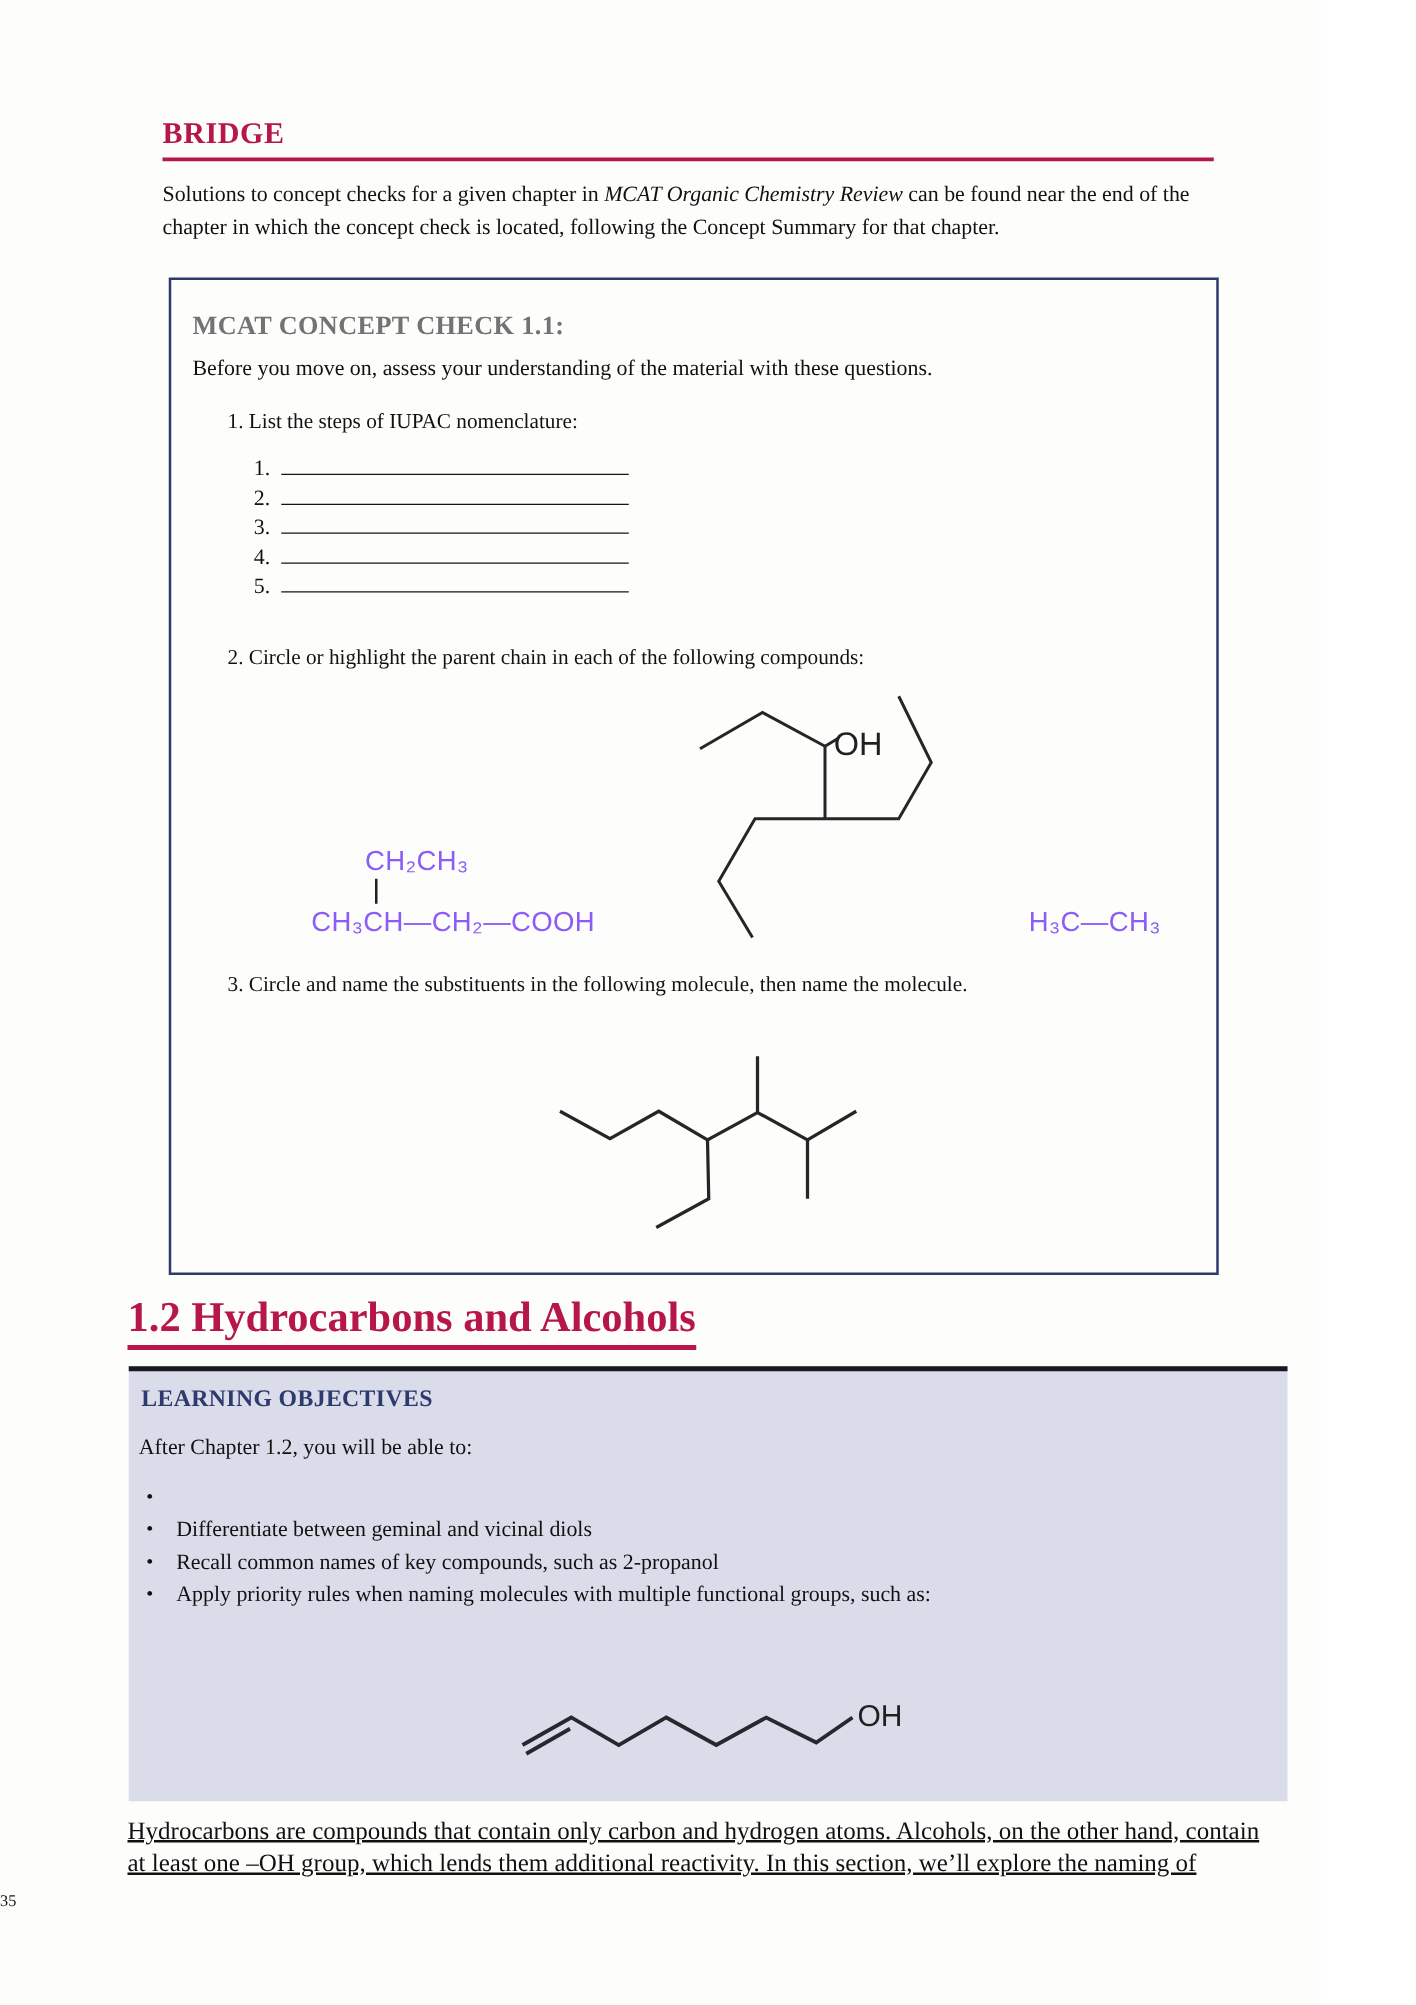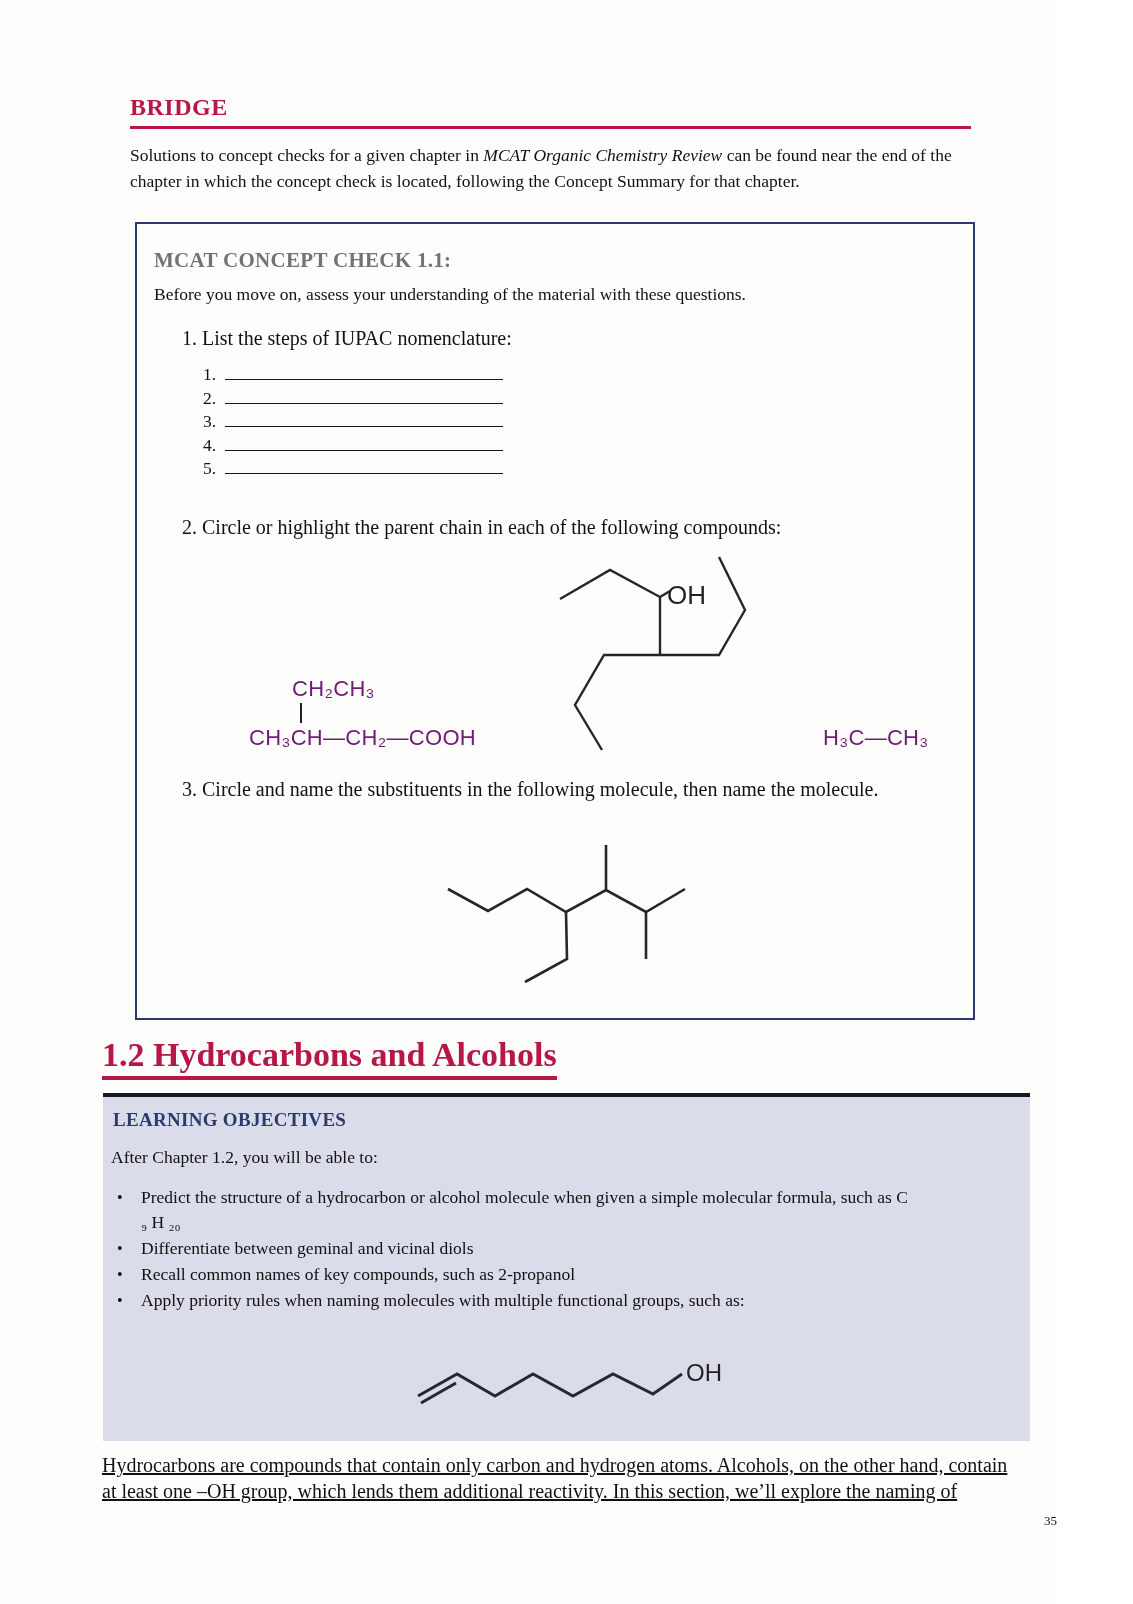--- a/index.html
+++ b/index.html
@@ -16,31 +16,31 @@
   
   .bridge-title{left:130px;top:94px;font-size:24px;font-weight:bold;color:#b61746;letter-spacing:.5px;}
   .bridge-rule{left:130px;top:126px;width:841px;height:3px;background:#b61746;}
   .bridge-para{left:130px;top:142px;width:850px;font-size:17.5px;line-height:26px;}
   .italic{font-style:italic;}
 
   
   .cc-box{left:135px;top:222px;width:836px;height:794px;border:2px solid #2c3a6d;background:#fdfdfc;}
   .cc-title{left:17px;top:24px;font-size:21px;font-weight:bold;color:#737373;letter-spacing:.3px;}
   .cc-intro{left:17px;top:60px;font-size:17.5px;}
-  .cc-q{font-size:20px;}
+  .cc-q{font-size:17px;}
   .q1{left:45px;top:103px;}
   .blanks{left:66px;top:138px;}
   .blank-row{height:23.5px;line-height:23.5px;font-size:17.5px;}
   .blank-num{display:inline-block;width:22px;}
   .blank-line{display:inline-block;width:278px;height:17px;border-bottom:1.6px solid #161616;vertical-align:baseline;}
   .q2{left:45px;top:270px;margin-top:22px;}
   .q3{left:45px;top:554px;}
 
   
-  .chem{font-family:"Liberation Sans","DejaVu Sans",sans-serif;color:#701a75;font-size:22px;letter-spacing:.3px;white-space:nowrap;}
+  .chem{font-family:"Liberation Sans","DejaVu Sans",sans-serif;color:#8b5cf6;font-size:22px;letter-spacing:.3px;white-space:nowrap;}
   .chem-top{left:155px;top:452px;}
   .chem-vbond{left:163px;top:479px;width:2.4px;height:20px;background:#231f20;}
   .chem-main{left:112px;top:501px;}
   .chem-ethane{left:686px;top:501px;}
 
   .skeletalA{left:390px;top:311px;}
   .skeletalB{left:303px;top:612px;}
 
   
   .section-title{
@@ -55,21 +55,21 @@
   .lo-intro{left:8px;top:50px;font-size:17.5px;}
   .lo-bullets{left:8px;top:88px;width:900px;}
   .lo-bullet{display:flex;margin-bottom:1px;}
   .lo-dot{width:24px;font-size:16px;line-height:25px;text-align:left;padding-left:6px;flex:none;}
   .lo-text{font-size:17.5px;line-height:25px;}
   .lo-line2{display:block;}
   .alkenol{left:307px;top:242px;}
 
   
   .closing{left:102px;top:1452px;width:912px;font-size:20px;line-height:26px;text-decoration:underline;}
-  .page-num{left:0;top:1513px;width:100%;text-align:right;font-size:13px;}
+  .page-num{left:0;top:1513px;width:100%;text-align:left;font-size:13px;}
 
   svg text{font-family:"Liberation Sans","DejaVu Sans",sans-serif;fill:#231f20;}
 </style>
 </head>
 <body>
 
 <div class="page">
 
   <div class="abs bridge-title">BRIDGE</div>
   <div class="abs bridge-rule"></div>
@@ -122,21 +122,20 @@
 
   <div class="abs section-title">1.2 Hydrocarbons and Alcohols</div>
 
   <div class="abs lo-box">
     <div class="abs lo-title">LEARNING OBJECTIVES</div>
     <div class="abs lo-intro">After Chapter 1.2, you will be able to:</div>
 
     <div class="abs lo-bullets">
       <div class="lo-bullet">
         <span class="lo-dot">•</span>
-        <div class="lo-text"><span>Predict the structure of a hydrocarbon or alcohol molecule when given a simple molecular formula, such as C</span><span class="lo-line2">₉ H ₂₀</span></div>
       </div>
       <div class="lo-bullet">
         <span class="lo-dot">•</span>
         <div class="lo-text"><span>Differentiate between geminal and vicinal diols</span></div>
       </div>
       <div class="lo-bullet">
         <span class="lo-dot">•</span>
         <div class="lo-text"><span>Recall common names of key compounds, such as 2-propanol</span></div>
       </div>
       <div class="lo-bullet">

